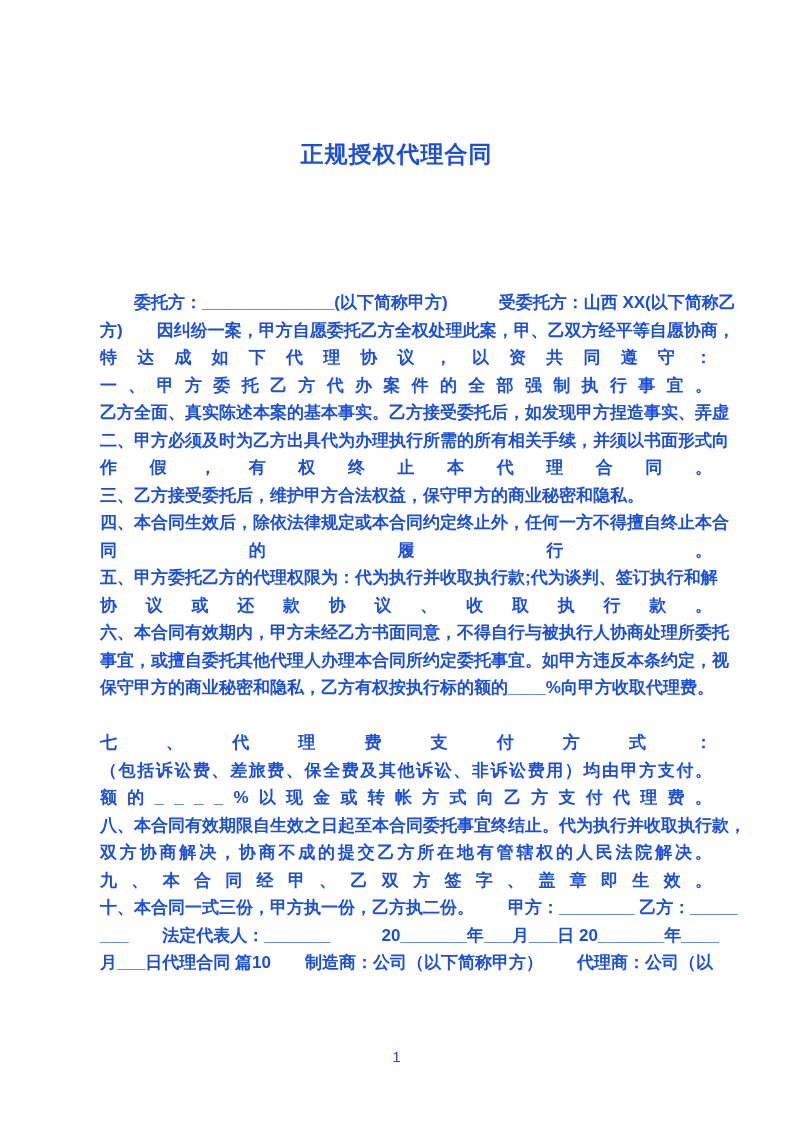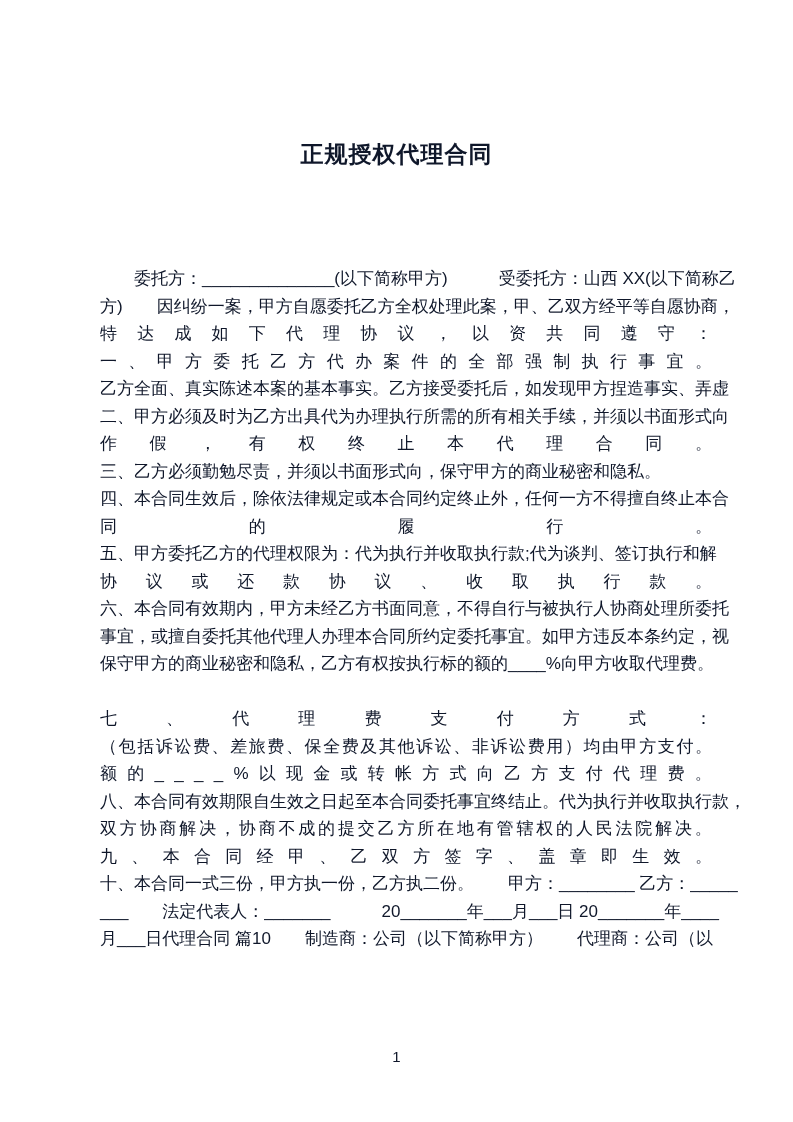--- a/index.html
+++ b/index.html
@@ -5,41 +5,42 @@
   html, body {
     margin: 0;
     padding: 0;
     background: #ffffff;
   }
   .page {
     position: relative;
     width: 793px;
     height: 1122px;
     background: #ffffff;
-    color: #0f172a;
+    color: #1d4ed8;
     font-family: "Liberation Sans", sans-serif;
     overflow: hidden;
   }
   .doc-title {
     position: absolute;
     top: 139px;
     left: 0;
     width: 100%;
     text-align: center;
     font-size: 23px;
     font-weight: bold;
     letter-spacing: 1px;
   }
   .doc-body {
     position: absolute;
-    top: 265px;
+    top: 289px;
     left: 100px;
     width: 612px;
     font-size: 17px;
     overflow: visible;
+    font-weight: bold;
   }
   .line {
     height: 27.5px;
     line-height: 27.5px;
     white-space: pre;
   }
   .line.stretch {
     display: flex;
     justify-content: space-between;
     white-space: normal;
@@ -118,21 +119,21 @@
         <span>权</span>
         <span>终</span>
         <span>止</span>
         <span>本</span>
         <span>代</span>
         <span>理</span>
         <span>合</span>
         <span>同</span>
         <span>。</span>
       </div>
-      <div class="line">三、乙方必须勤勉尽责，并须以书面形式向，保守甲方的商业秘密和隐私。</div>
+      <div class="line">三、乙方接受委托后，维护甲方合法权益，保守甲方的商业秘密和隐私。</div>
       <div class="line">四、本合同生效后，除依法律规定或本合同约定终止外，任何一方不得擅自终止本合</div>
       <div class="line stretch">
         <span>同</span>
         <span>的</span>
         <span>履</span>
         <span>行</span>
         <span>。</span>
       </div>
       <div class="line">五、甲方委托乙方的代理权限为：代为执行并收取执行款;代为谈判、签订执行和解</div>
       <div class="line stretch">

